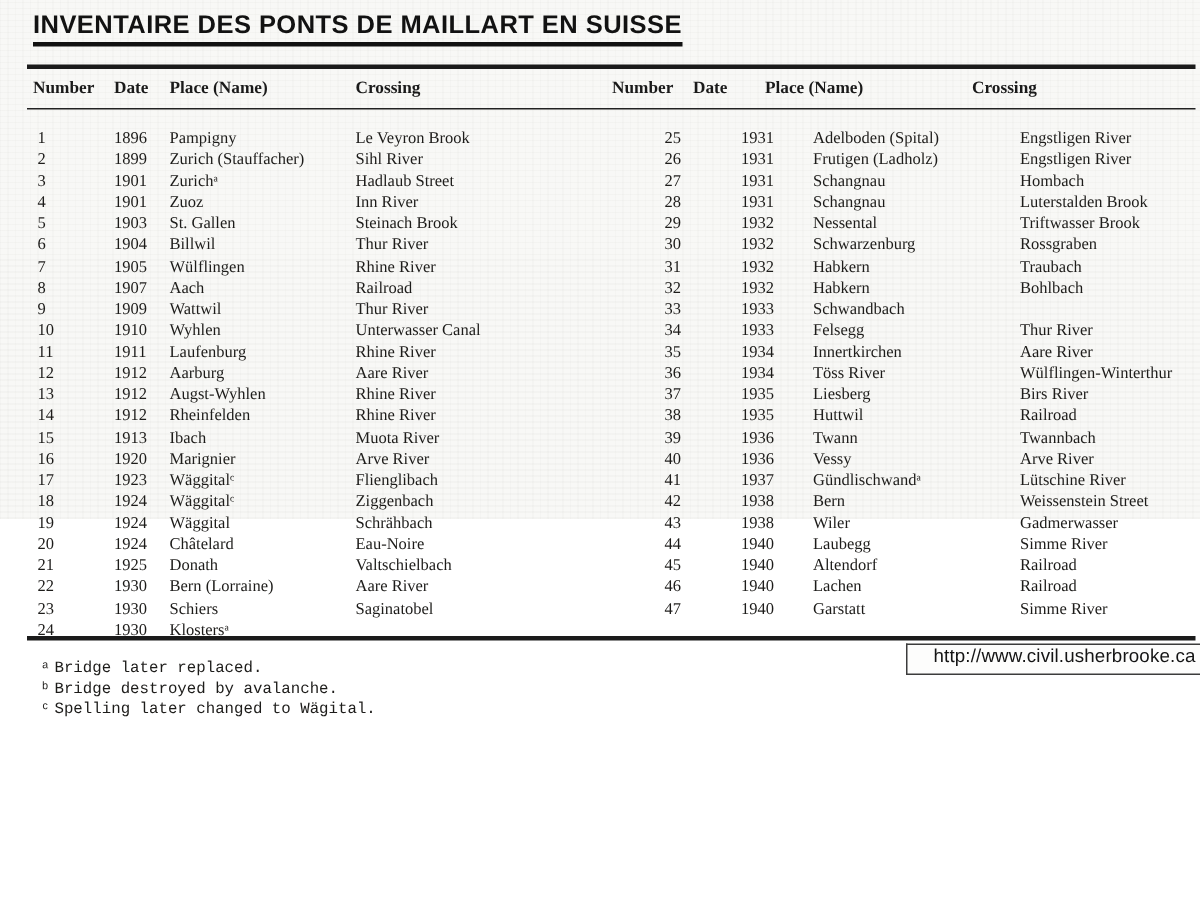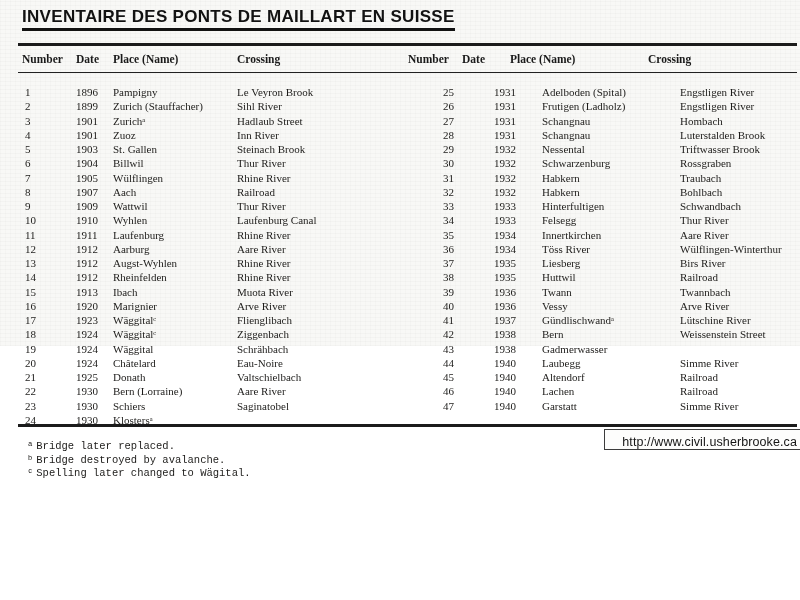--- a/index.html
+++ b/index.html
@@ -47,21 +47,21 @@
   .cell { overflow:hidden; }
   .cell-number { padding-left:7px; }
   .footnotes {
     position:absolute; left:27px; top:440px;
     font-size:10.5px; line-height:13.5px; color:#1d1c1a;font-family:Liberation Mono, monospace;
   }
   .footnote .marker { margin-right:3px; }
   .url-box {
     position:absolute; left:604px; top:429px; width:196px; height:21px;
     background:#fdfdfc; border:1px solid #3c3c3c; border-right:none;
-    display:flex; align-items:flex-end; justify-content:flex-end;
+    display:flex; align-items:flex-start; justify-content:flex-end;
     padding-right:3px;
     font-family:"Liberation Sans", sans-serif; font-size:12.5px; color:#141414;
     letter-spacing:.1px; white-space:nowrap;
   }
 </style>
 </head>
 <body>
 
 <div class="page">
   <div class="scan">
@@ -136,21 +136,21 @@
             <div class="trow cols-left">
               <span class="cell cell-number">9</span>
               <span class="cell cell-date">1909</span>
               <span class="cell cell-place">Wattwil</span>
               <span class="cell cell-crossing">Thur River</span>
             </div>
             <div class="trow cols-left">
               <span class="cell cell-number">10</span>
               <span class="cell cell-date">1910</span>
               <span class="cell cell-place">Wyhlen</span>
-              <span class="cell cell-crossing">Laufenburg Canal</span>
+              <span class="cell cell-crossing">Unterwasser Canal</span>
             </div>
             <div class="trow cols-left">
               <span class="cell cell-number">11</span>
               <span class="cell cell-date">1911</span>
               <span class="cell cell-place">Laufenburg</span>
               <span class="cell cell-crossing">Rhine River</span>
             </div>
             <div class="trow cols-left">
               <span class="cell cell-number">12</span>
               <span class="cell cell-date">1912</span>
@@ -274,21 +274,20 @@
             </div>
             <div class="trow cols-right">
               <span class="cell cell-number">32</span>
               <span class="cell cell-date">1932</span>
               <span class="cell cell-place">Habkern</span>
               <span class="cell cell-crossing">Bohlbach</span>
             </div>
             <div class="trow cols-right">
               <span class="cell cell-number">33</span>
               <span class="cell cell-date">1933</span>
-              <span class="cell cell-place">Hinterfultigen</span>
               <span class="cell cell-crossing">Schwandbach</span>
             </div>
             <div class="trow cols-right">
               <span class="cell cell-number">34</span>
               <span class="cell cell-date">1933</span>
               <span class="cell cell-place">Felsegg</span>
               <span class="cell cell-crossing">Thur River</span>
             </div>
             <div class="trow cols-right">
               <span class="cell cell-number">35</span>
@@ -334,20 +333,21 @@
             </div>
             <div class="trow cols-right">
               <span class="cell cell-number">42</span>
               <span class="cell cell-date">1938</span>
               <span class="cell cell-place">Bern</span>
               <span class="cell cell-crossing">Weissenstein Street</span>
             </div>
             <div class="trow cols-right">
               <span class="cell cell-number">43</span>
               <span class="cell cell-date">1938</span>
+              <span class="cell cell-place">Wiler</span>
               <span class="cell cell-crossing">Gadmerwasser</span>
             </div>
             <div class="trow cols-right">
               <span class="cell cell-number">44</span>
               <span class="cell cell-date">1940</span>
               <span class="cell cell-place">Laubegg</span>
               <span class="cell cell-crossing">Simme River</span>
             </div>
             <div class="trow cols-right">
               <span class="cell cell-number">45</span>

